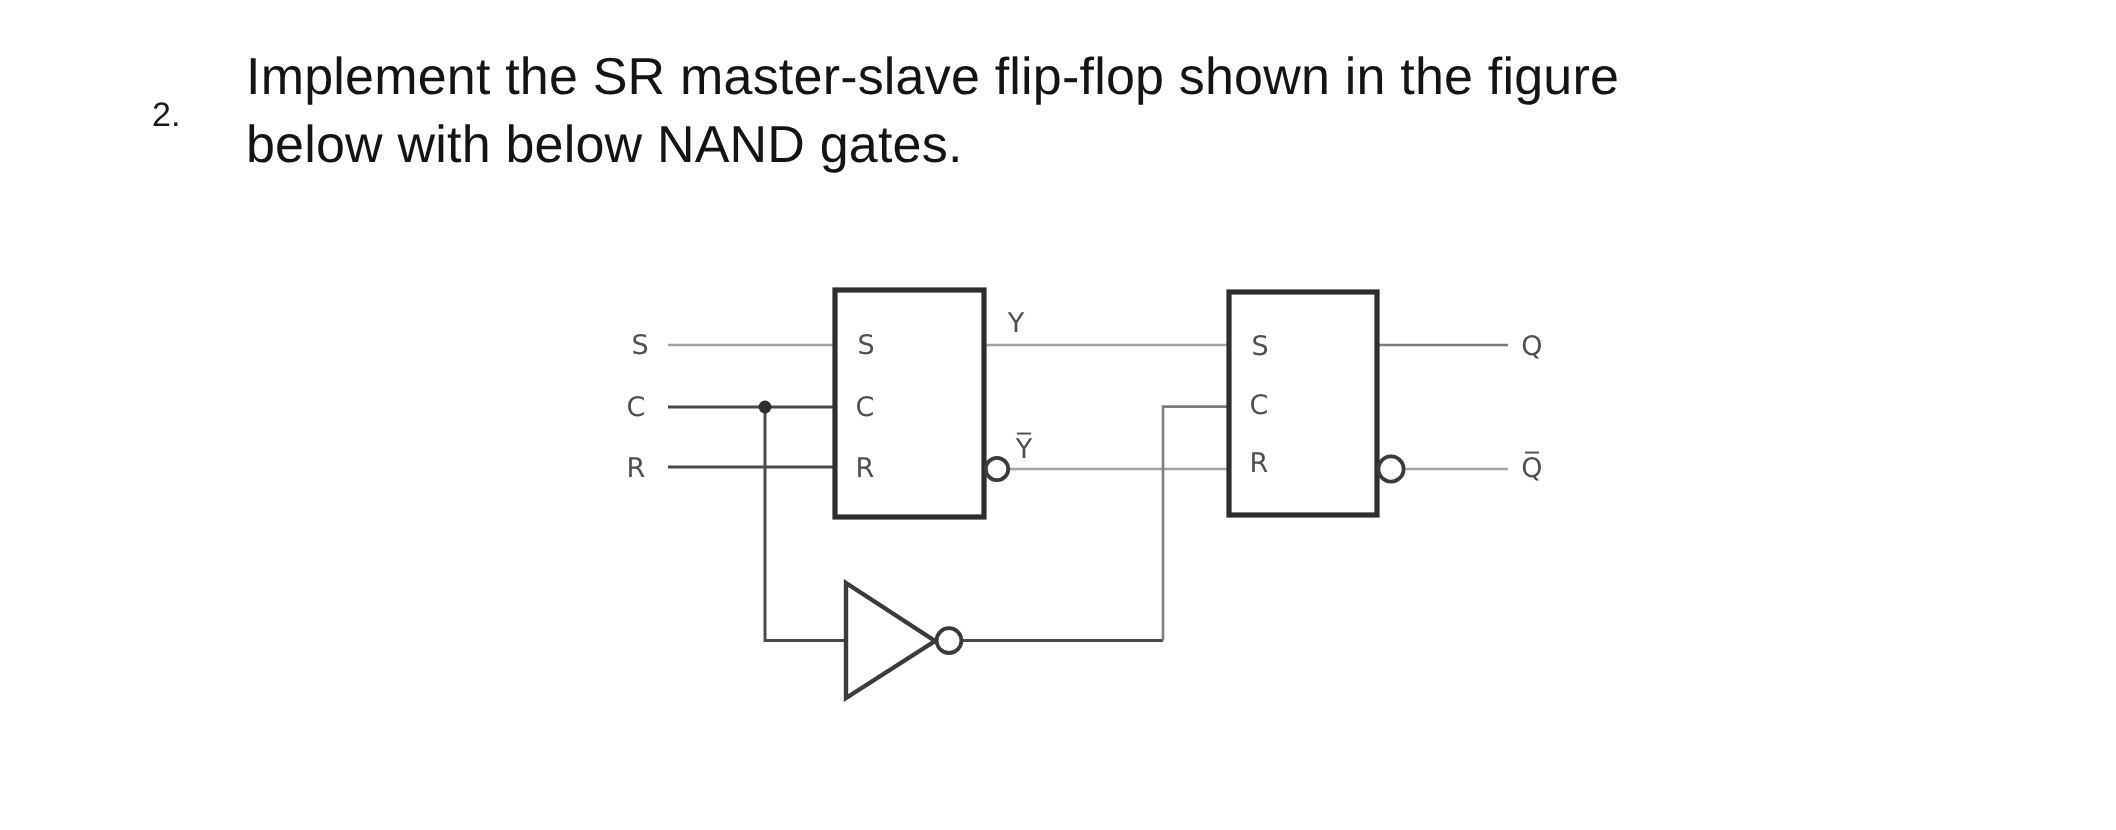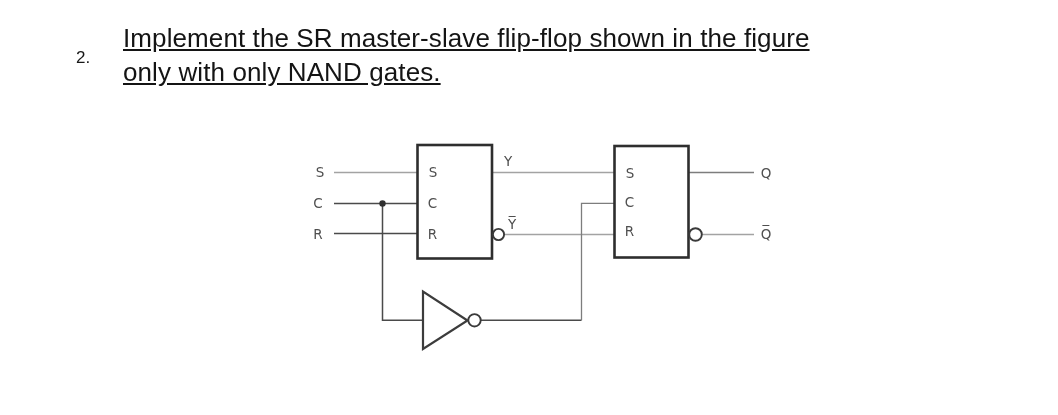--- a/index.html
+++ b/index.html
@@ -24,21 +24,21 @@
   }
   .qtext {
     position: absolute;
     left: 123px;
     top: 22px;
     font-size: 26px;
     line-height: 33.5px;
     color: #141414;
     letter-spacing: 0.1px;
   }
-  .qline { display: block; text-decoration: underline; }
+  .qline { display: block; }
   svg.circuit {
     position: absolute;
     left: 0;
     top: 0;
   }
   .wire-light { stroke: #a3a3a3; stroke-width: 1.3; fill: none; }
   .wire-mid   { stroke: #7d7d7d; stroke-width: 1.3; fill: none; }
   .wire-dark  { stroke: #4a4a4a; stroke-width: 1.5; fill: none; }
   .box {
     fill: #ffffff;
@@ -66,21 +66,21 @@
 </style>
 </head>
 <body>
 
 <div class="page">
 
   <div class="qnum">2.</div>
 
   <div class="qtext">
     <span class="qline">Implement the SR master-slave flip-flop shown in the figure</span>
-    <span class="qline">only with only NAND gates.</span>
+    <span class="qline">below with below NAND gates.</span>
   </div>
 
   <svg class="circuit" width="1058" height="415" viewBox="0 0 1058 415">
 
     <line class="wire-light" x1="334" y1="172.5" x2="417.5" y2="172.5"></line>
     <line class="wire-dark" x1="334" y1="203.5" x2="417.5" y2="203.5"></line>
     <line class="wire-dark" x1="334" y1="233.5" x2="417.5" y2="233.5"></line>
 
     <polyline class="wire-dark" points="382.5,203.5 382.5,320.3 422,320.3"></polyline>
     <circle class="dot" cx="382.5" cy="203.5" r="3.2"></circle>

